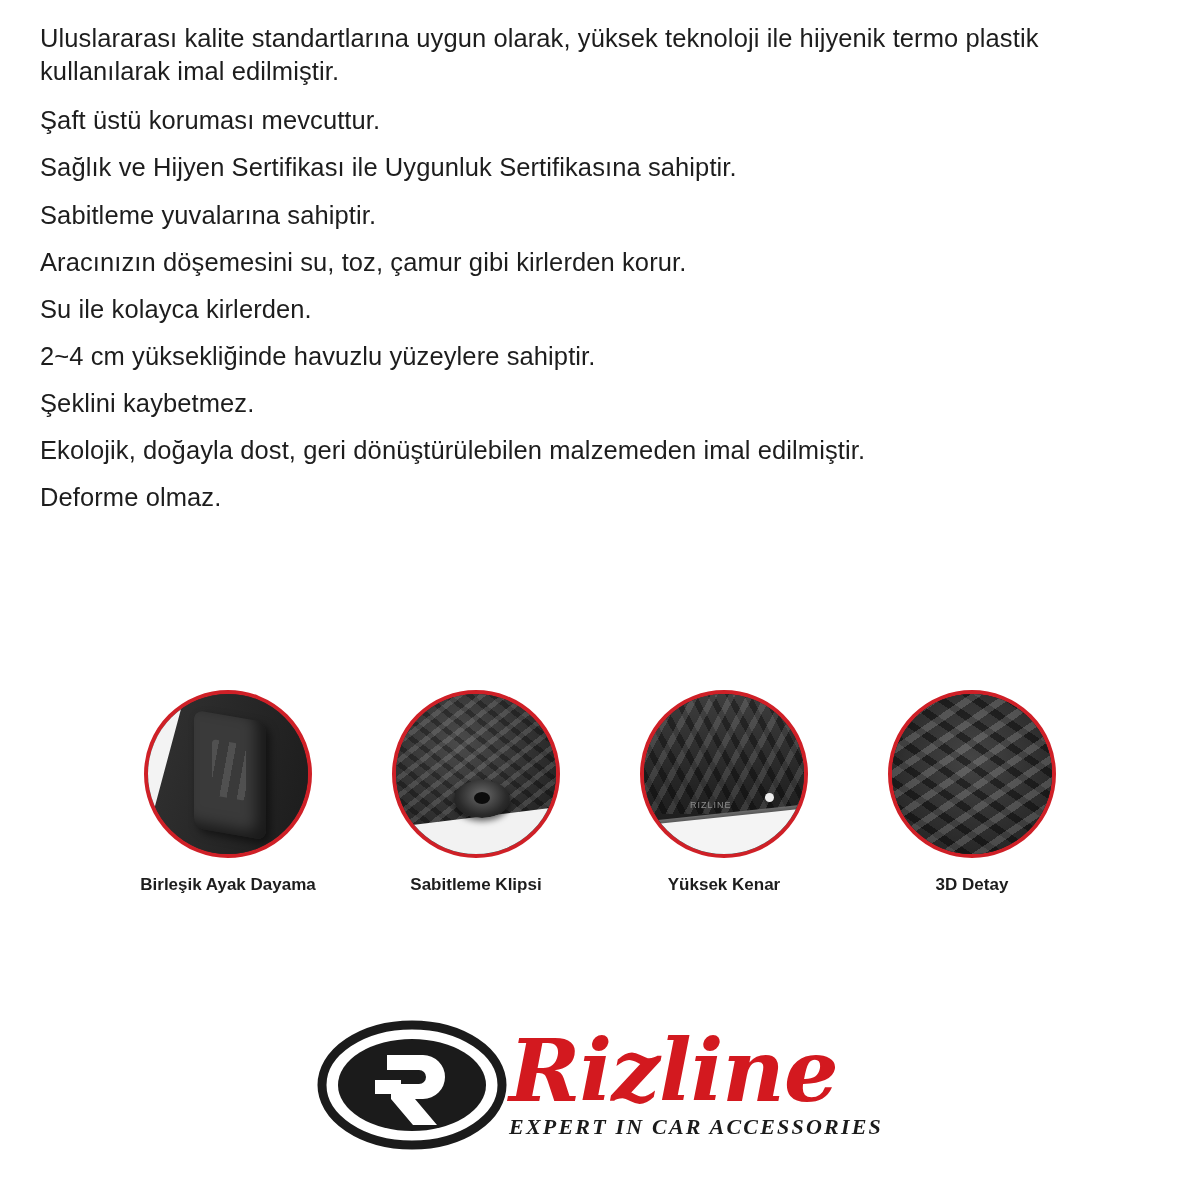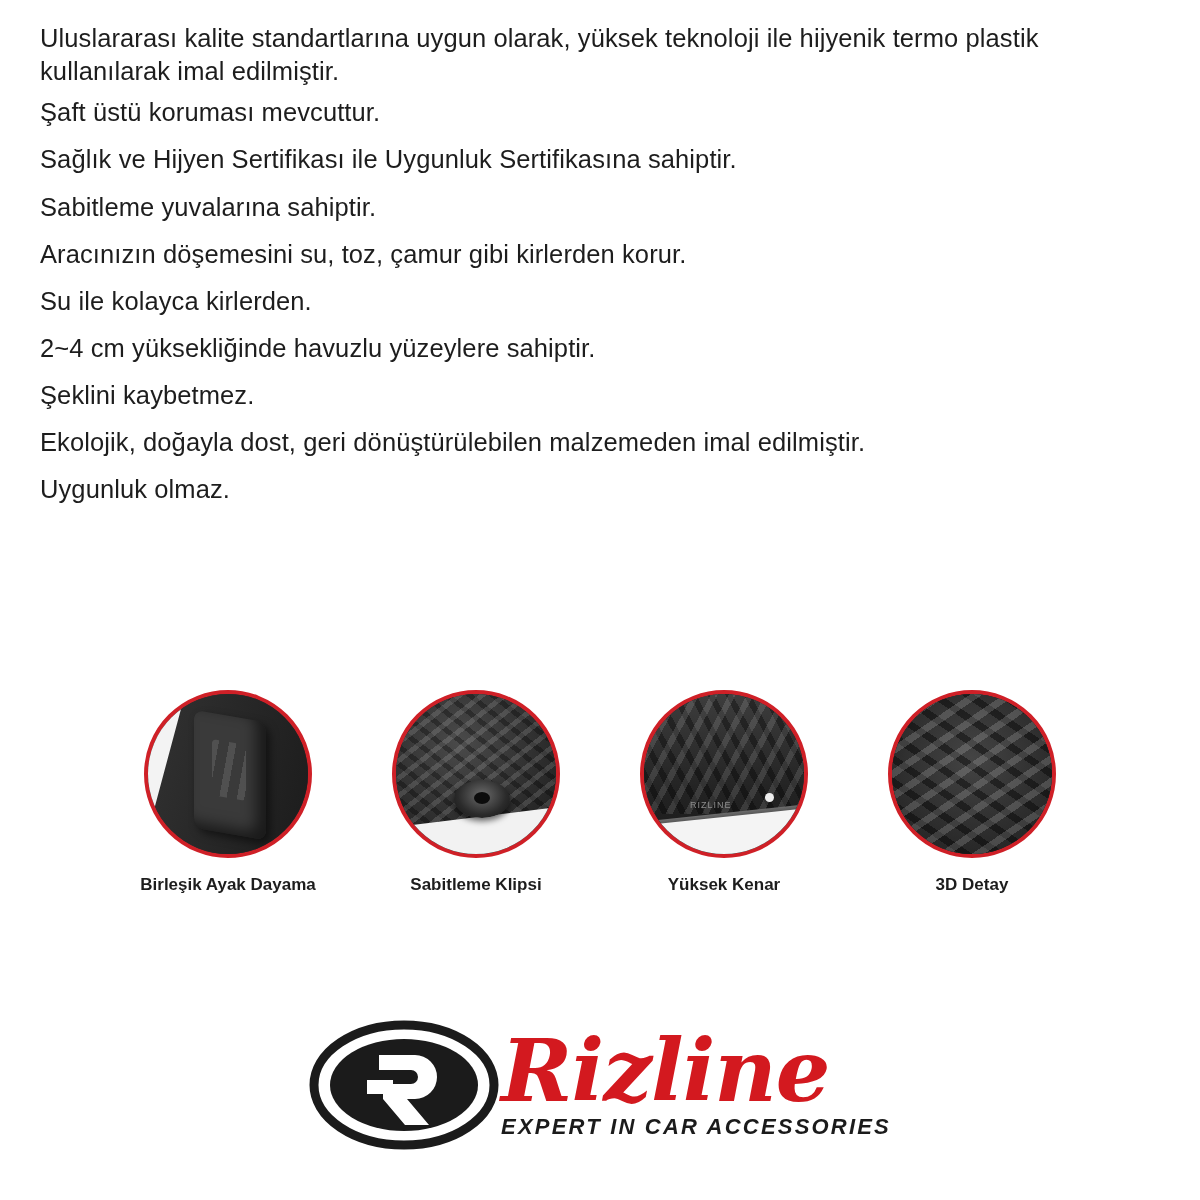--- a/index.html
+++ b/index.html
@@ -32,21 +32,21 @@
   }
   .features li {
     font-size: 25.5px;
     line-height: 1.30;
     color: #1d1d1d;
     margin: 0 0 14px 0;
     letter-spacing: 0.1px;
     font-weight: 400;
   }
   .features li:first-child {
-    margin-bottom: 8px;
+    margin-bottom: 16px;
   }
   .features li:last-child {
     margin-bottom: 0;
   }
 
   
   .badges {
     position: absolute;
     left: 0;
     top: 690px;
@@ -227,21 +227,21 @@
   .logo-word {
     font-family: "DejaVu Serif", serif;
     font-size: 86px;
     font-weight: bold;
     font-style: italic;
     color: #d3191f;
     line-height: 0.95;
     letter-spacing: -1px;
   }
   .logo-tagline {
-    font-family: Liberation Sans, sans-serif;
+    font-family: Liberation Serif, serif;
     font-size: 22px;
     font-weight: bold;
     font-style: italic;
     letter-spacing: 2.2px;
     color: #1b1b1b;
     text-align: right;
     margin-top: 2px;
   }
 </style>
 </head>
@@ -252,21 +252,21 @@
   <ul class="features">
     <li>Uluslararası kalite standartlarına uygun olarak, yüksek teknoloji ile hijyenik termo plastik kullanılarak imal edilmiştir.</li>
     <li>Şaft üstü koruması mevcuttur.</li>
     <li>Sağlık ve Hijyen Sertifikası ile Uygunluk Sertifikasına sahiptir.</li>
     <li>Sabitleme yuvalarına sahiptir.</li>
     <li>Aracınızın döşemesini su, toz, çamur gibi kirlerden korur.</li>
     <li>Su ile kolayca kirlerden.</li>
     <li>2~4 cm yüksekliğinde havuzlu yüzeylere sahiptir.</li>
     <li>Şeklini kaybetmez.</li>
     <li>Ekolojik, doğayla dost, geri dönüştürülebilen malzemeden imal edilmiştir.</li>
-    <li>Uygunluk olmaz.</li>
+    <li>Deforme olmaz.</li>
   </ul>
 
   <div class="badges">
 
     <div class="badge">
       <div class="badge-circle">
         <div class="art art1"></div>
       </div>
       <div class="badge-caption">Birleşik Ayak Dayama</div>
     </div>

